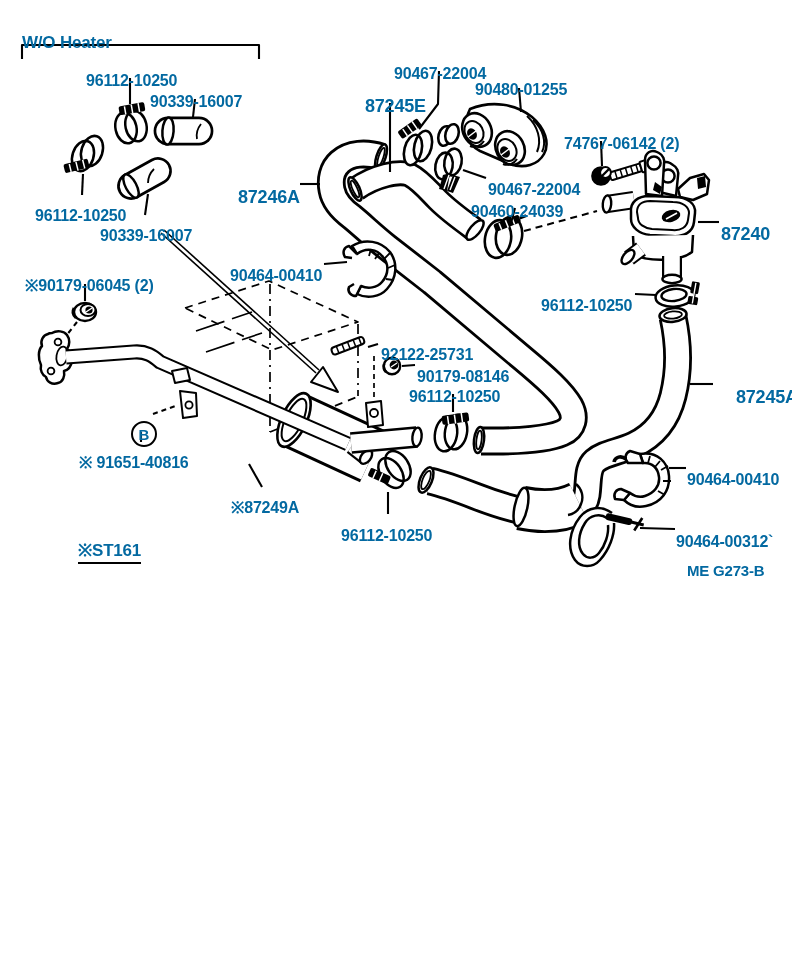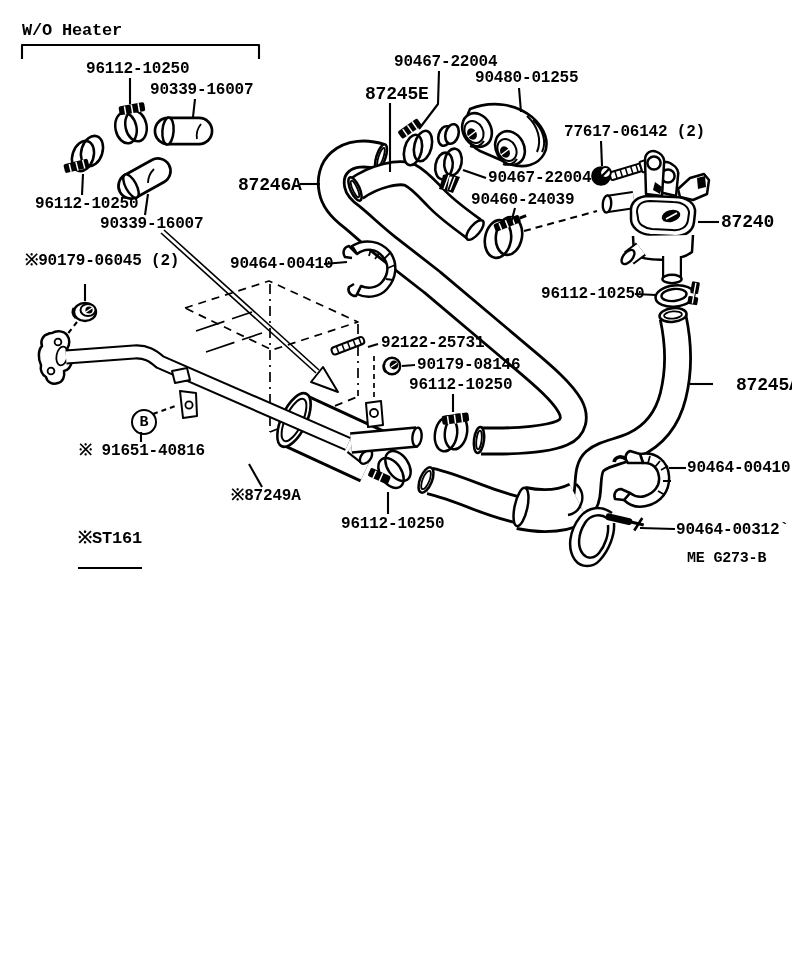--- a/index.html
+++ b/index.html
@@ -1,21 +1,21 @@
 <!DOCTYPE html>
 <html><head>
 <meta charset="utf-8">
 <style>
   html,body{margin:0;padding:0;background:#ffffff;}
   .stage{position:relative;width:792px;height:978px;background:#ffffff;overflow:hidden;
          font-family:"Liberation Sans","DejaVu Sans",sans-serif;}
   .stage svg{position:absolute;left:0;top:0;}
-  .lbl{position:absolute;color:#000000;font-weight:bold;white-space:nowrap;line-height:1;
-       letter-spacing:-0.2px;font-family:Liberation Mono, monospace;}
-  .lbl.u{border-bottom:2.5px solid #000;padding-bottom:20px;}
+  .lbl{position:absolute;color:#0369a1;font-weight:bold;white-space:nowrap;line-height:1;
+       letter-spacing:-0.2px;font-family:Liberation Sans, sans-serif;margin-top:12px;}
+  .lbl.u{border-bottom:2.5px solid #000;padding-bottom:3px;}
   .lbl.circ{width:22px;height:22px;border:2.2px solid #000;border-radius:50%;
             display:flex;align-items:center;justify-content:center;letter-spacing:0;}
 </style>
 </head>
 <body>
 
 <div class="stage">
   <svg width="792" height="978" viewBox="0 0 792 978" fill="none" stroke="#000" stroke-linecap="butt" stroke-linejoin="round">
 
     <g stroke-width="1.7">
@@ -334,28 +334,28 @@
 
   <div id="labels-layer">
       <div class="lbl" style="left: 22px; top: 22px; font-size: 17px;">W/O Heater</div>
       <div class="lbl" style="left: 86px; top: 61px; font-size: 16px;">96112-10250</div>
       <div class="lbl" style="left: 150px; top: 82px; font-size: 16px;">90339-16007</div>
       <div class="lbl" style="left: 35px; top: 196px; font-size: 16px;">96112-10250</div>
       <div class="lbl" style="left: 100px; top: 216px; font-size: 16px;">90339-16007</div>
       <div class="lbl" style="left: 394px; top: 54px; font-size: 16px;">90467-22004</div>
       <div class="lbl" style="left: 365px; top: 85px; font-size: 18px;">87245E</div>
       <div class="lbl" style="left: 475px; top: 70px; font-size: 16px;">90480-01255</div>
-      <div class="lbl" style="left: 564px; top: 124px; font-size: 16px;">77617-06142 (2)</div>
+      <div class="lbl" style="left: 564px; top: 124px; font-size: 16px;">74767-06142 (2)</div>
       <div class="lbl" style="left: 238px; top: 176px; font-size: 18px;">87246A</div>
       <div class="lbl" style="left: 488px; top: 170px; font-size: 16px;">90467-22004</div>
       <div class="lbl" style="left: 471px; top: 192px; font-size: 16px;">90460-24039</div>
       <div class="lbl" style="left: 721px; top: 213px; font-size: 18px;">87240</div>
       <div class="lbl" style="left: 541px; top: 286px; font-size: 16px;">96112-10250</div>
       <div class="lbl" style="left: 230px; top: 256px; font-size: 16px;">90464-00410</div>
-      <div class="lbl" style="left: 25px; top: 253px; font-size: 16px; text-align: right;">※90179-06045 (2)</div>
+      <div class="lbl" style="left: 25px; top: 266px; font-size: 16px; text-align: right;">※90179-06045 (2)</div>
       <div class="lbl" style="left: 381px; top: 335px; font-size: 16px;">92122-25731</div>
       <div class="lbl" style="left: 417px; top: 357px; font-size: 16px; text-align: right;">90179-08146</div>
       <div class="lbl" style="left: 409px; top: 377px; font-size: 16px;">96112-10250</div>
       <div class="lbl" style="left: 736px; top: 376px; font-size: 18px;">87245A</div>
       <div class="lbl circ" style="left: 131px; top: 409px; font-size: 15px;">B</div>
       <div class="lbl" style="left: 79px; top: 443px; font-size: 16px;">※ 91651-40816</div>
       <div class="lbl" style="left: 687px; top: 460px; font-size: 16px;">90464-00410</div>
       <div class="lbl" style="left: 231px; top: 488px; font-size: 16px;">※87249A</div>
       <div class="lbl" style="left: 341px; top: 516px; font-size: 16px;">96112-10250</div>
       <div class="lbl" style="left: 676px; top: 522px; font-size: 16px;">90464-00312`</div>

